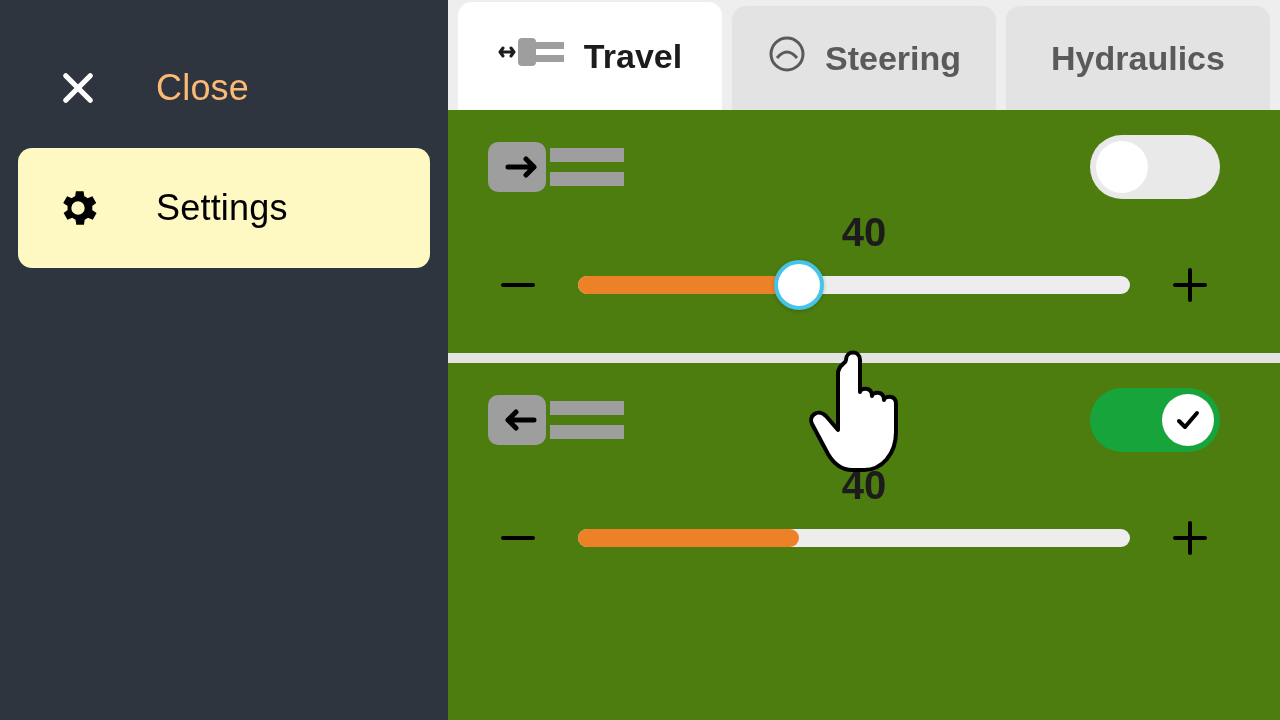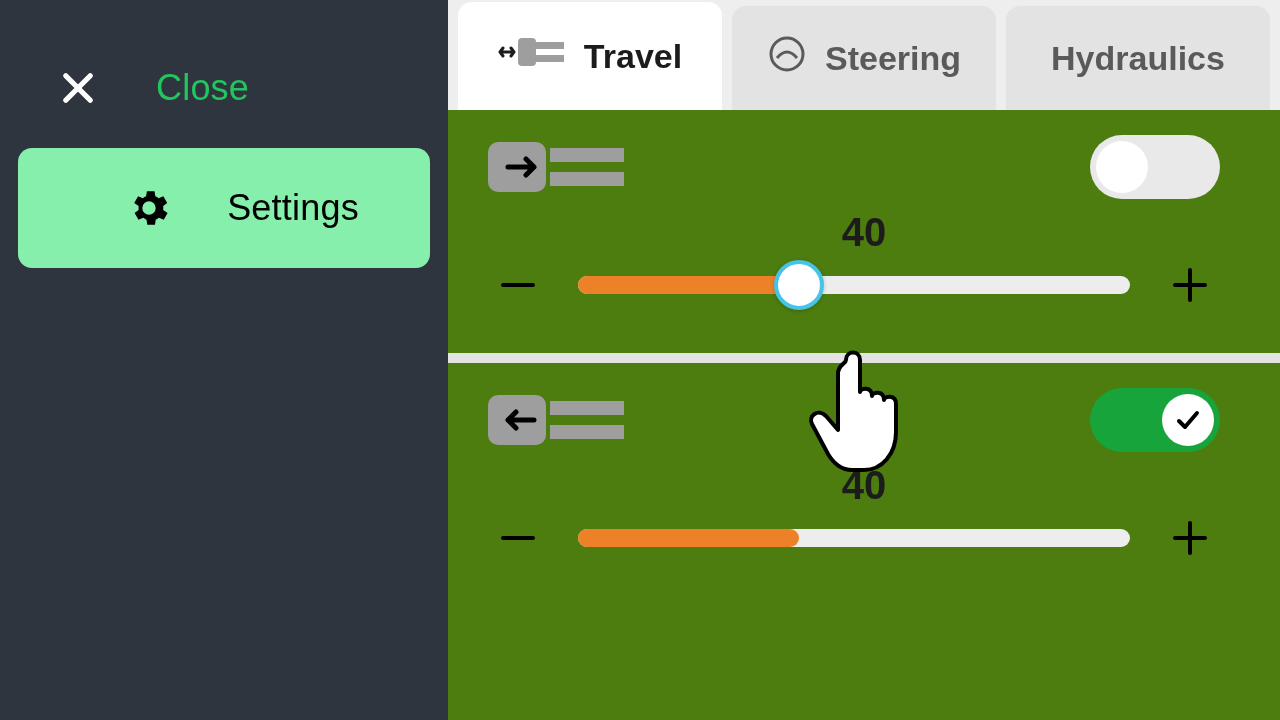--- a/index.html
+++ b/index.html
@@ -16,33 +16,33 @@
     flex-direction: column;
   }
   .side-item {
     display: flex;
     align-items: center;
     height: 120px;
     padding-left: 30px;
     border-radius: 14px;
     cursor: pointer;
   }
-  .side-item.active { background: #86efac; justify-content: center; }
+  .side-item.active { background: #fef9c3; }
   .side-icon {
     width: 60px;
     display: flex;
     align-items: center;
     justify-content: center;
     color: #fff;
   }
   .side-item.active .side-icon { color: #000; }
   .side-label {
     font-size: 36px;
     font-weight: 500;
-    color: #22c55e;
+    color: #fdba74;
     margin-left: 48px;
     letter-spacing: 0.2px;
   }
   .side-item.active .side-label { color: #000; }
 
   
   .main {
     flex: 1;
     height: 720px;
     background: #eeeeee;

